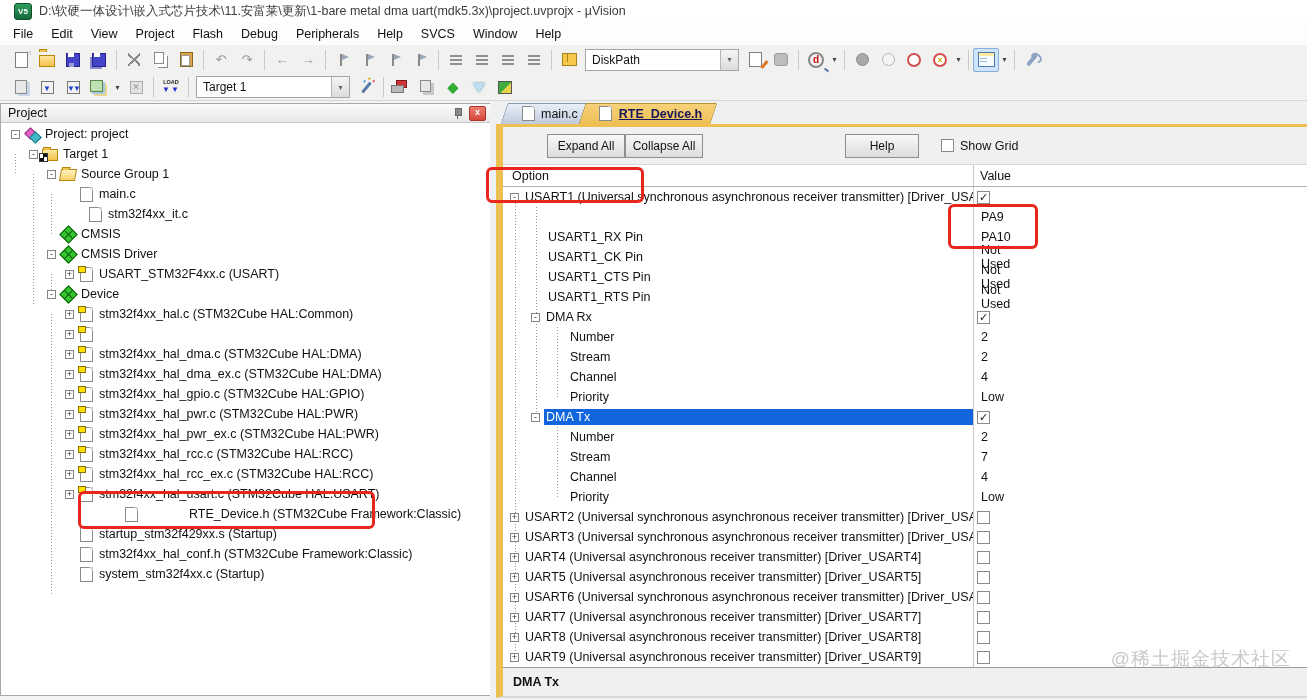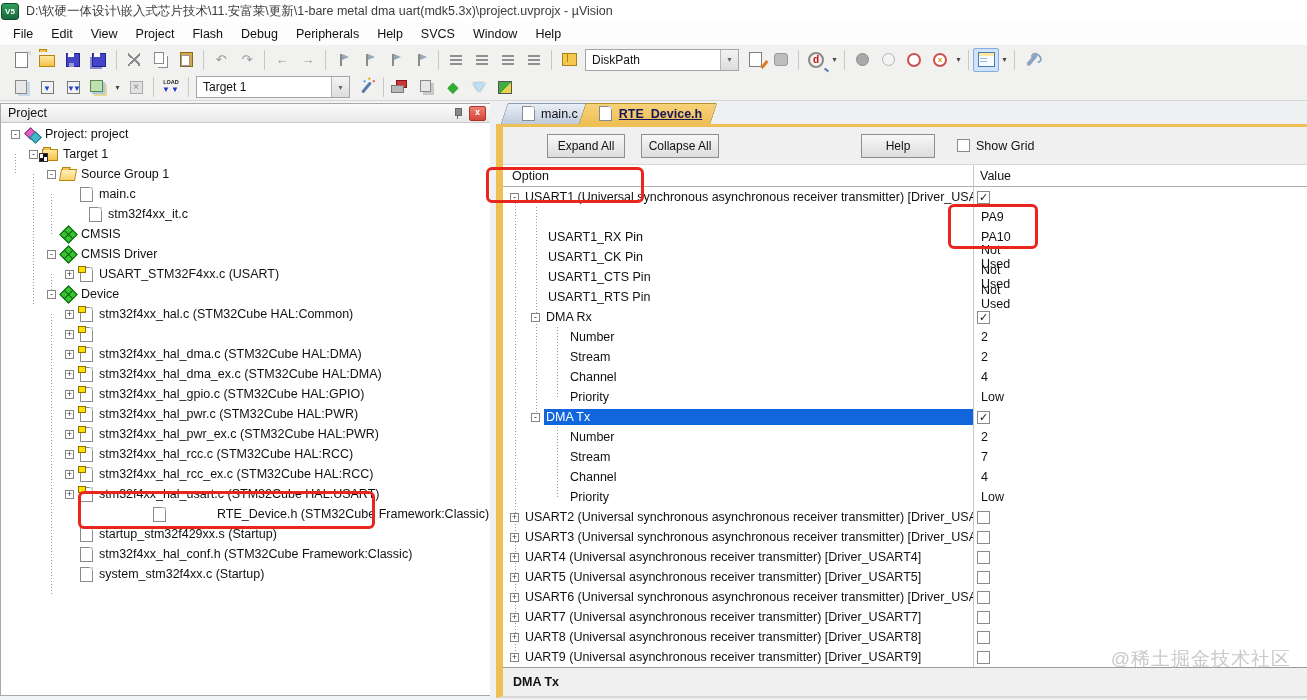--- a/index.html
+++ b/index.html
@@ -1,21 +1,21 @@
 <!DOCTYPE html>
 <html><head>
 <meta charset="utf-8">
 <style>
   html,body{margin:0;padding:0;}
   .screen{position:relative;width:1307px;height:700px;background:#ffffff;overflow:hidden;
           font-family:"Liberation Sans","DejaVu Sans",sans-serif;font-size:12px;color:#111;}
 
   
   .titlebar{position:absolute;left:0;top:0;right:0;height:22px;background:#fff;display:flex;align-items:center;}
-  .uv-logo{width:16px;height:15px;margin:0 7px 0 1px;border-radius:3px;
+  .uv-logo{width:16px;height:15px;margin:0 7px 0 14px;border-radius:3px;
            background:linear-gradient(#2f9e5c,#176a3c);border:1px solid #0e4f2a;
            color:#fff;font-size:8px;font-weight:bold;display:flex;align-items:center;justify-content:center;}
   .title-text{color:#3c3c3c;font-size:12.5px;white-space:nowrap;}
 
   
   .menubar{position:absolute;left:0;top:22px;right:0;height:23px;background:#fdfdfd;display:flex;align-items:center;padding-left:4px;}
   .menu-item{padding:3px 9px;color:#111;font-size:12.5px;cursor:default;}
 
   
   .toolbar{position:absolute;left:0;right:0;background:#f1f1f0;display:flex;align-items:center;border-bottom:1px solid #e0e0e0;}
@@ -137,21 +137,21 @@
   .tab.active .tlab{font-weight:bold;color:#16165c;text-decoration:underline;}
   .tab.active{z-index:3;}
 
   .cfg-frame{position:absolute;left:6px;top:23px;right:0;bottom:2px;background:#fff;
              border-left:7px solid #eebf52;border-top:3px solid #eebf52;border-bottom:2px solid #d8d8d8;}
   .cfg-toolbar{height:37px;background:#f0f0f0;border-bottom:1px solid #d8d8d8;display:flex;align-items:center;position:relative;padding-left:35px;}
   .wbtn{height:22px;background:linear-gradient(#f8f8f8,#dcdcdc);border:1px solid #8e8e8e;
         font-size:12px;color:#111;display:flex;align-items:center;justify-content:center;
         font-family:"Liberation Sans",sans-serif;}
   .wbtn.b-expand{width:76px;margin-left:9px;}
-  .wbtn.b-collapse{width:76px;margin-left:16px;}
+  .wbtn.b-collapse{width:76px;margin-left:0;}
   .wbtn.b-help{width:72px;margin-left:142px;}
   .showgrid{display:flex;align-items:center;margin-left:22px;}
   .cbx{width:13px;height:13px;background:#fff;border:1px solid #8a8a8a;box-sizing:border-box;
        font-size:11px;line-height:11px;text-align:center;color:#111;font-weight:bold;}
   .showgrid .sg-lab{margin-left:6px;font-size:12.5px;}
 
   .cfg-grid{position:absolute;left:0;right:0;top:38px;bottom:28px;background:#fff;overflow:hidden;}
   .col-divider{position:absolute;left:470px;top:0;bottom:0;width:1px;background:#c8c8c8;}
   .grid-header{height:21px;border-bottom:1px solid #b2b2b2;display:flex;align-items:center;position:relative;}
   .grid-header .h-opt{padding-left:9px;font-size:12.5px;}
@@ -573,21 +573,21 @@
             </span>
             <span class="lab">stm32f4xx_hal_rcc_ex.c (STM32Cube HAL:RCC)</span>
           </div>
           <div class="prow" style="padding-left: 64px;">
             <span class="expander">+</span>
             <span class="t-ico">
               <span class="t-page t-key"></span>
             </span>
             <span class="lab">stm32f4xx_hal_usart.c (STM32Cube HAL:USART)</span>
           </div>
-          <div class="prow" style="padding-left: 92px; gap: 45px;">
+          <div class="prow" style="padding-left: 64px; gap: 45px;">
             <span class="noexp"></span>
             <span class="t-ico">
               <span class="t-page"></span>
             </span>
             <span class="lab">RTE_Device.h (STM32Cube Framework:Classic)</span>
           </div>
           <div class="prow" style="padding-left: 64px;">
             <span class="noexp"></span>
             <span class="t-ico">
               <span class="t-page"></span>

